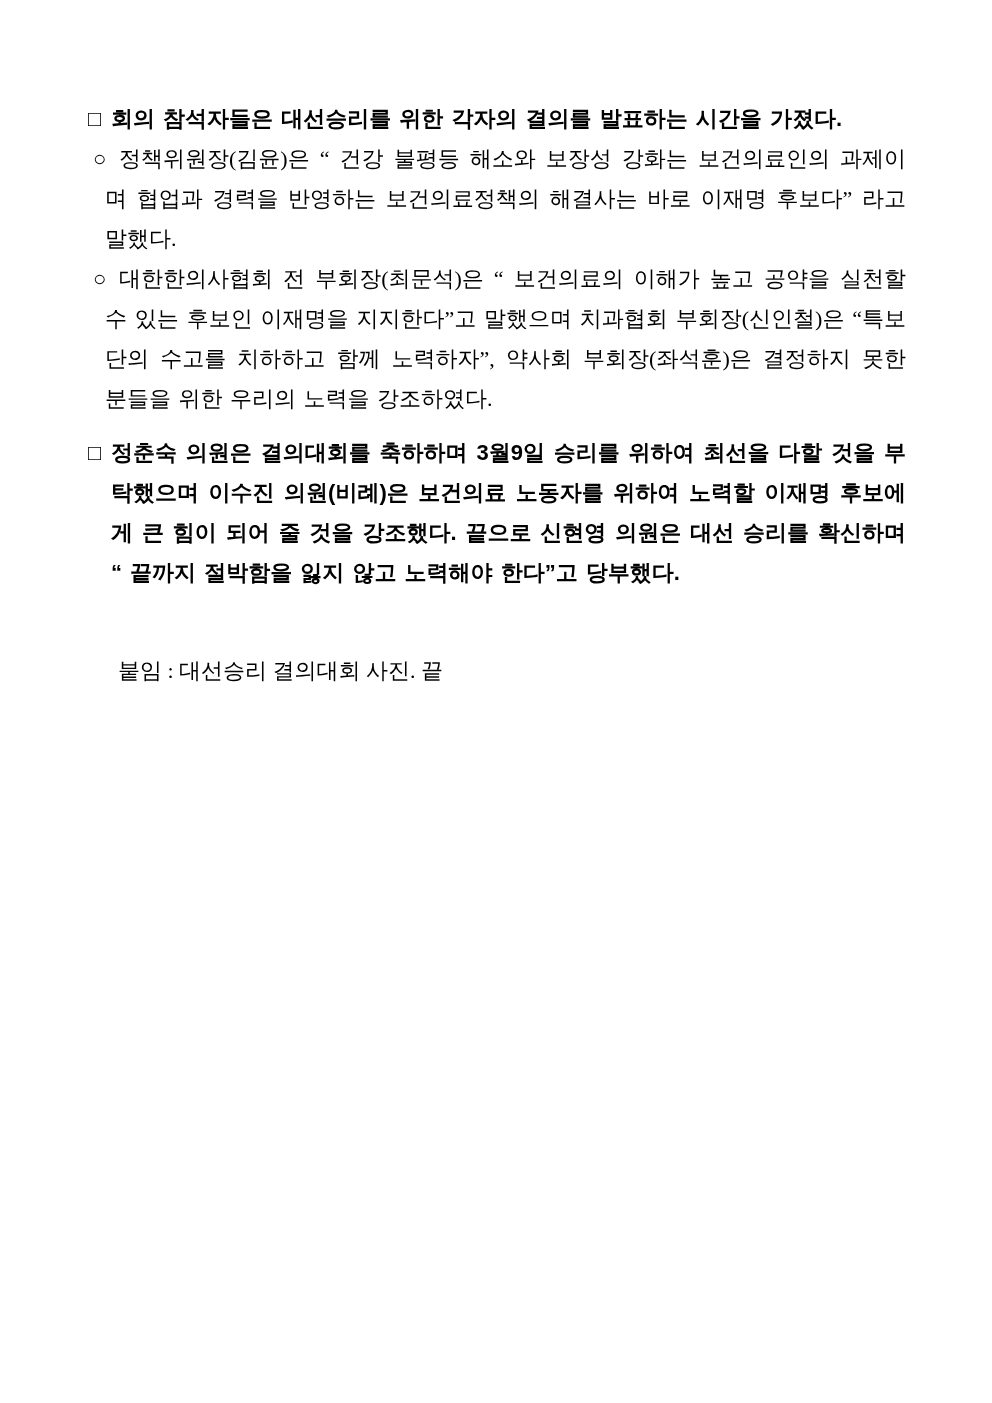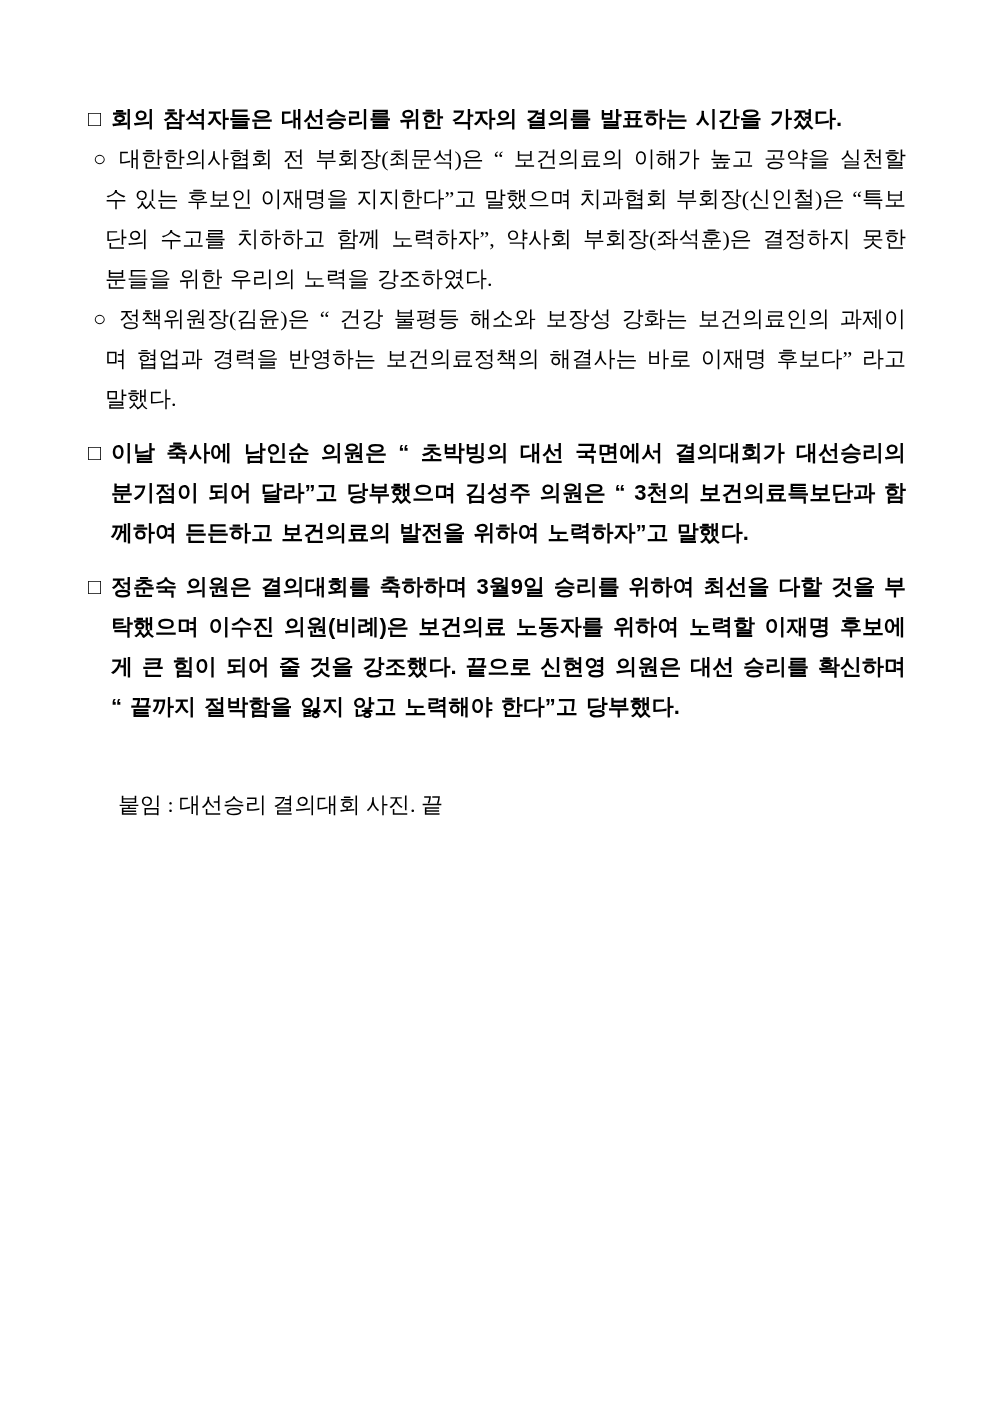--- a/index.html
+++ b/index.html
@@ -79,32 +79,29 @@
 <body>
 
 <div class="page">
   <div class="content">
 
     <p class="para p-square">
       <span class="bullet">□</span><span class="txt">회의 참석자들은 대선승리를 위한 각자의 결의를 발표하는 시간을 가졌다.</span>
     </p>
 
     <p class="para p-circle">
-      <span class="bullet">○</span><span class="txt">대한한의사협회 전 부회장(최문석)은 “ 보건의료의 이해가 높고 공약을 실천할 수 있는 후보인 이재명을 지지한다”고 말했으며 치과협회 부회장(신인철)은 “특보단의 수고를 치하하고 함께 노력하자”, 약사회 부회장(좌석훈)은 결정하지 못한 분들을 위한 우리의 노력을 강조하였다.</span>
+      <span class="bullet">○</span><span class="txt">정책위원장(김윤)은 “ 건강 불평등 해소와 보장성 강화는 보건의료인의 과제이며 협업과 경력을 반영하는 보건의료정책의 해결사는 바로 이재명 후보다” 라고 말했다.</span>
     </p>
 
     <p class="para p-circle">
-      <span class="bullet">○</span><span class="txt">정책위원장(김윤)은 “ 건강 불평등 해소와 보장성 강화는 보건의료인의 과제이며 협업과 경력을 반영하는 보건의료정책의 해결사는 바로 이재명 후보다” 라고 말했다.</span>
+      <span class="bullet">○</span><span class="txt">대한한의사협회 전 부회장(최문석)은 “ 보건의료의 이해가 높고 공약을 실천할 수 있는 후보인 이재명을 지지한다”고 말했으며 치과협회 부회장(신인철)은 “특보단의 수고를 치하하고 함께 노력하자”, 약사회 부회장(좌석훈)은 결정하지 못한 분들을 위한 우리의 노력을 강조하였다.</span>
     </p>
 
 
 
-    <p class="para p-square mt">
-      <span class="bullet">□</span><span class="txt">이날 축사에 남인순 의원은 “ 초박빙의 대선 국면에서 결의대회가 대선승리의 분기점이 되어 달라”고 당부했으며 김성주 의원은 “ 3천의 보건의료특보단과 함께하여 든든하고 보건의료의 발전을 위하여 노력하자”고 말했다.</span>
-    </p>
 
     <p class="para p-square mt">
       <span class="bullet">□</span><span class="txt">정춘숙 의원은 결의대회를 축하하며 3월9일 승리를 위하여 최선을 다할 것을 부탁했으며 이수진 의원(비례)은 보건의료 노동자를 위하여 노력할 이재명 후보에게 큰 힘이 되어 줄 것을 강조했다. 끝으로 신현영 의원은 대선 승리를 확신하며 “ 끝까지 절박함을 잃지 않고 노력해야 한다”고 당부했다.</span>
     </p>
 
     <p class="attachment">붙임 : 대선승리 결의대회 사진. 끝</p>
 
   </div>
 
   <div class="page-num">- 4 -</div>

